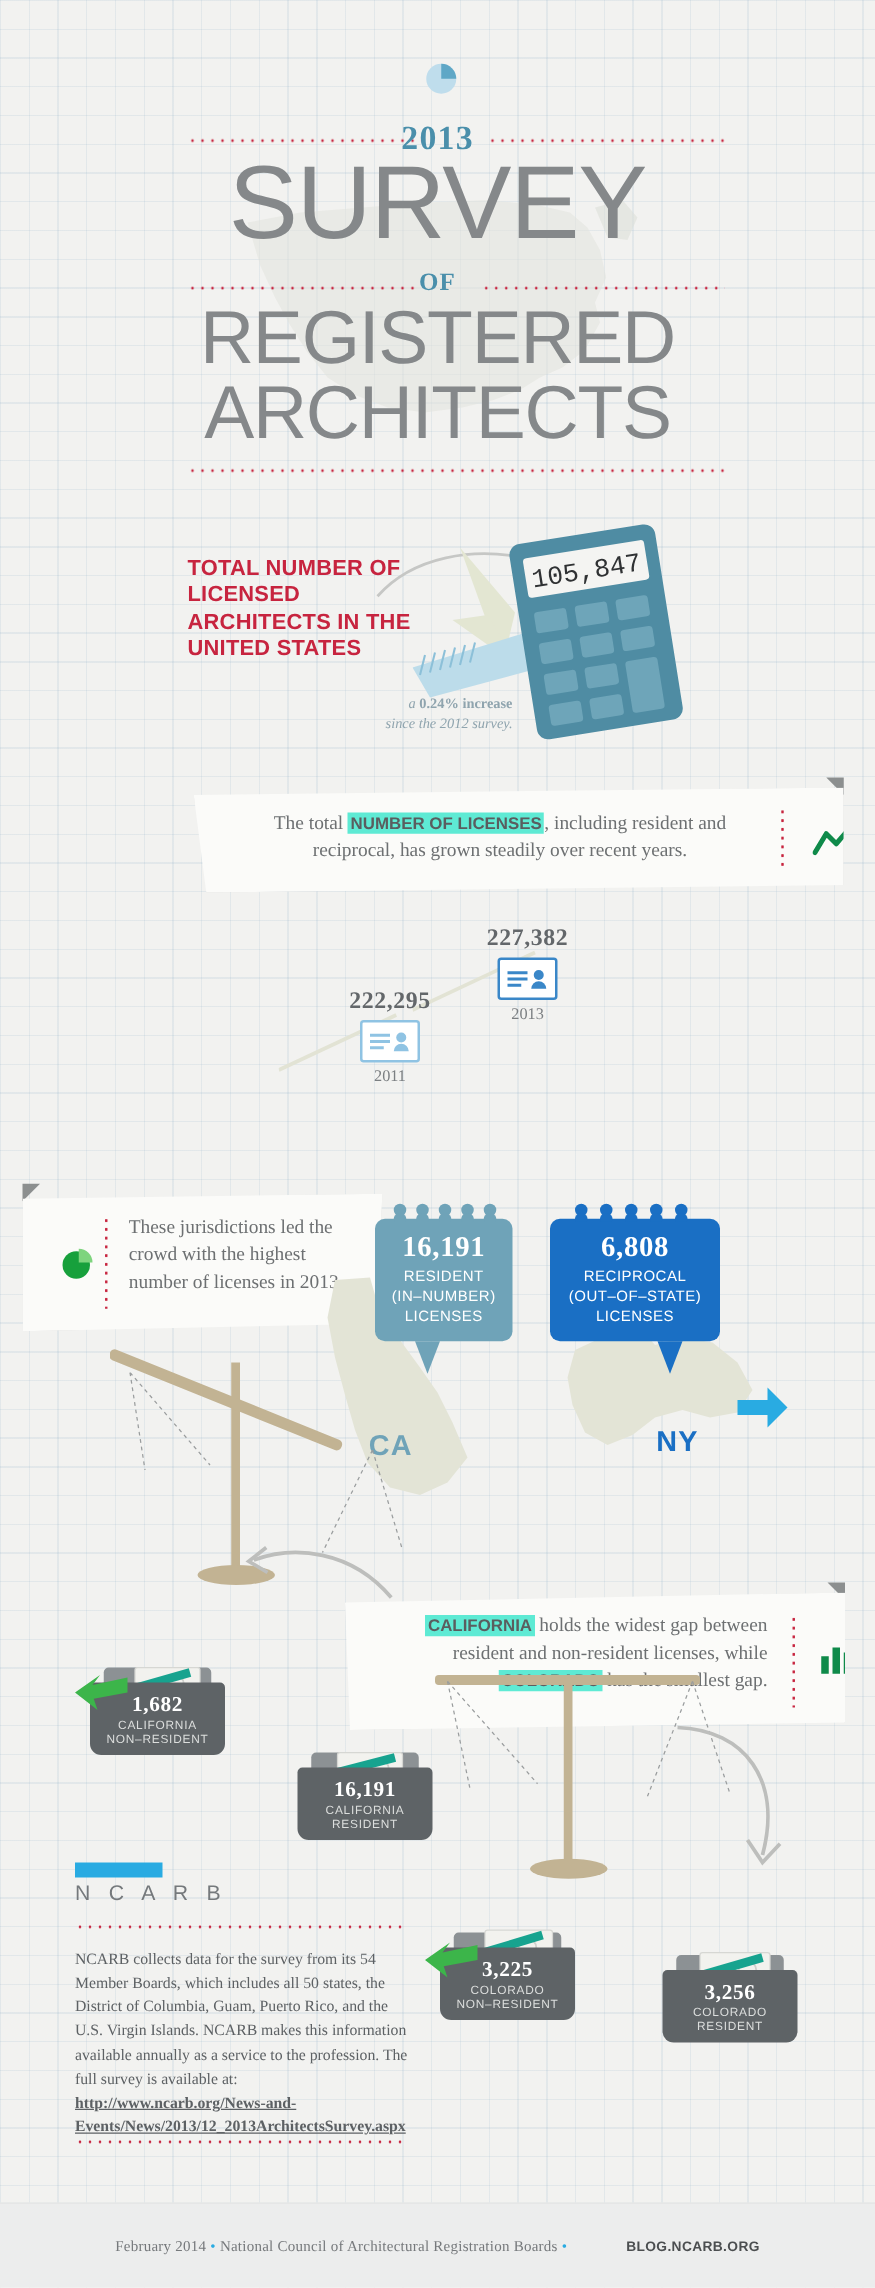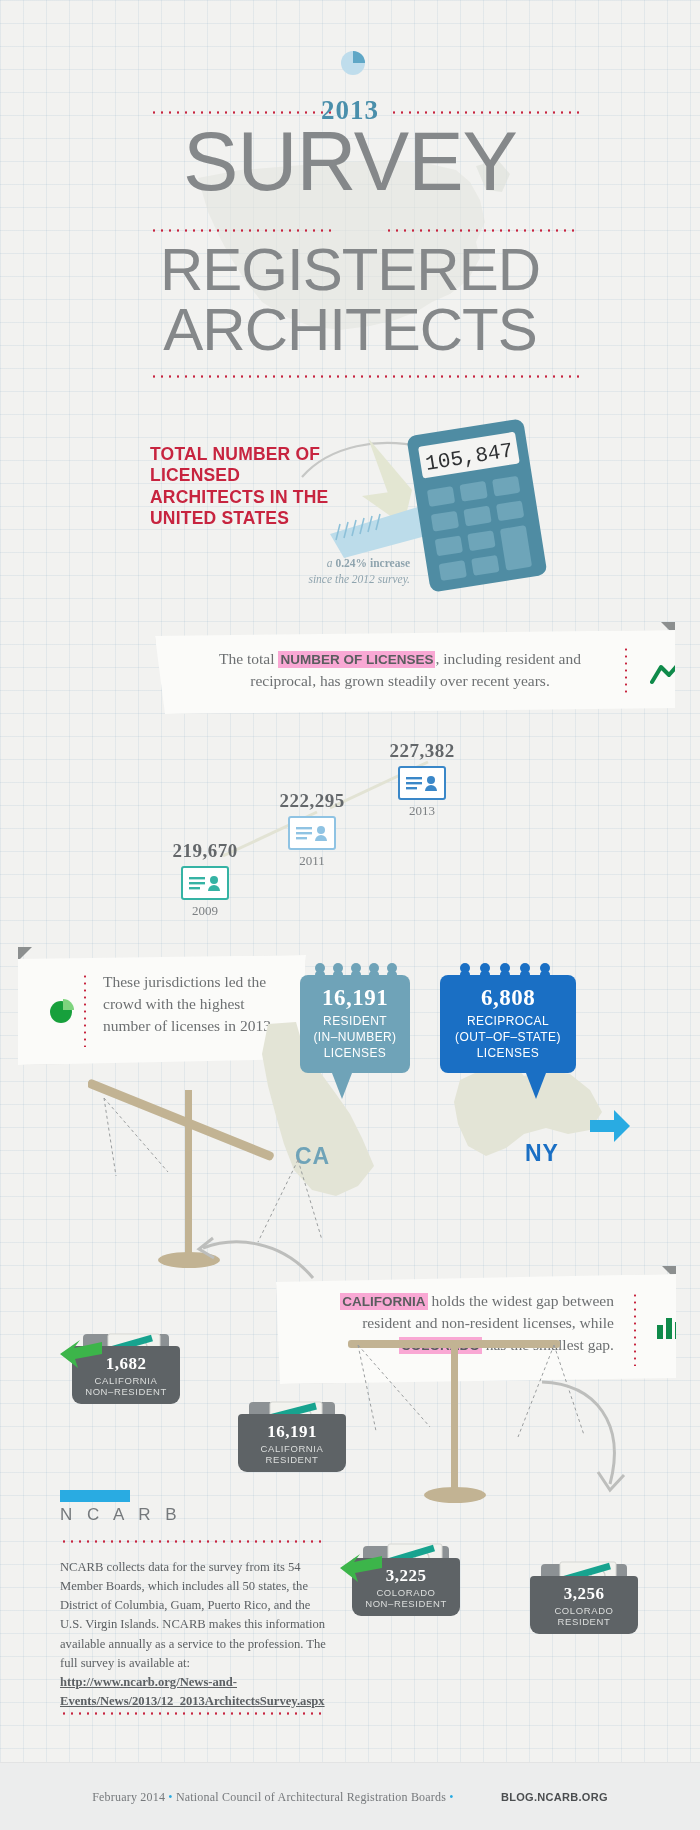--- a/index.html
+++ b/index.html
@@ -76,21 +76,21 @@
   
   .ribbon{
     position:absolute;background:#fbfbf9;
     box-shadow:0 1px 4px rgba(0,0,0,.14);
   }
   .ribbon .txt{
     position:absolute;color:#6d7072;
     font-family:"Liberation Serif", serif;
     font-size:15.5px;line-height:1.42;
   }
-  .hl{background:#f9a8d4;color:#5a5d5f;font-weight:bold;
+  .hl{background:#5eead4;color:#5a5d5f;font-weight:bold;
       font-family:"Liberation Sans",sans-serif;font-size:13.5px;
       padding:1px 2px;margin-top:16px;}
   .vdot{
     position:absolute;width:2px;
     background-image:radial-gradient(circle, #c7243f 1px, transparent 1.2px);
     background-size:2px 7px;background-repeat:repeat-y;
   }
   .foldtr{
     position:absolute;width:0;height:0;
     border-left:14px solid transparent;
@@ -199,20 +199,21 @@
     <circle cx="15" cy="15" r="12" fill="#bfddec"></circle>
     <path d="M15,15 L15,3 A12,12 0 0,1 27,15 Z" fill="#5fa7c6"></path>
   </svg>
 
   <div class="abs dotline" id="dot1"></div>
   <div class="abs dotline" id="dot1b"></div>
   <div class="abs" id="year2013">2013</div>
   <div class="bigtitle" id="t-survey">SURVEY</div>
   <div class="abs dotline" id="dot2"></div>
   <div class="abs dotline" id="dot2b"></div>
+  <div class="abs" id="ofword">OF</div>
   <div class="bigtitle" id="t-registered">REGISTERED</div>
   <div class="bigtitle" id="t-architects">ARCHITECTS</div>
   <div class="abs dotline" id="dot3"></div>
 
   <div class="abs" id="total-label">TOTAL NUMBER OF LICENSED ARCHITECTS IN THE UNITED STATES</div>
 
   <svg class="abs" id="arrow-curve" viewBox="0 0 130 45">
     <path d="M2,42 C30,10 80,2 122,12" fill="none" stroke="#c6c7c5" stroke-width="2.2"></path>
     <path d="M112,4 L126,13 L111,19" fill="none" stroke="#c6c7c5" stroke-width="2.2"></path>
   </svg>
@@ -270,35 +271,20 @@
     </svg>
   </div>
 
   <svg class="abs" id="tl-line1" viewBox="0 0 96 48">
     <line x1="0" y1="46" x2="94" y2="2" stroke="#e2e3d4" stroke-width="3"></line>
   </svg>
   <svg class="abs" id="tl-line2" viewBox="0 0 100 50">
     <line x1="0" y1="48" x2="98" y2="2" stroke="#e2e3d4" stroke-width="3"></line>
   </svg>
 
-  <div class="tl-node" id="tl1">
-    <div class="tl-val">219,670</div>
-    <div class="tl-card teal">
-      <svg viewBox="0 0 44 30" width="44" height="30">
-        <g fill="#35b3a4">
-            <rect x="6" y="9" width="16" height="2.4"></rect>
-            <rect x="6" y="14" width="16" height="2.4"></rect>
-            <rect x="6" y="19" width="11" height="2.4"></rect>
-        <circle cx="31" cy="12" r="4"></circle>
-            <path d="M25,23 a6,6 0 0,1 12,0 Z"></path>
-          </g>
-      </svg>
-    </div>
-    <div class="tl-yr">2009</div>
-  </div>
 
   <div class="tl-node" id="tl2">
     <div class="tl-val">222,295</div>
     <div class="tl-card lblue">
       <svg viewBox="0 0 44 30" width="44" height="30">
         <g fill="#8fc3e3">
             <rect x="6" y="9" width="16" height="2.4"></rect>
             <rect x="6" y="14" width="16" height="2.4"></rect>
             <rect x="6" y="19" width="11" height="2.4"></rect>
         <circle cx="31" cy="12" r="4"></circle>

